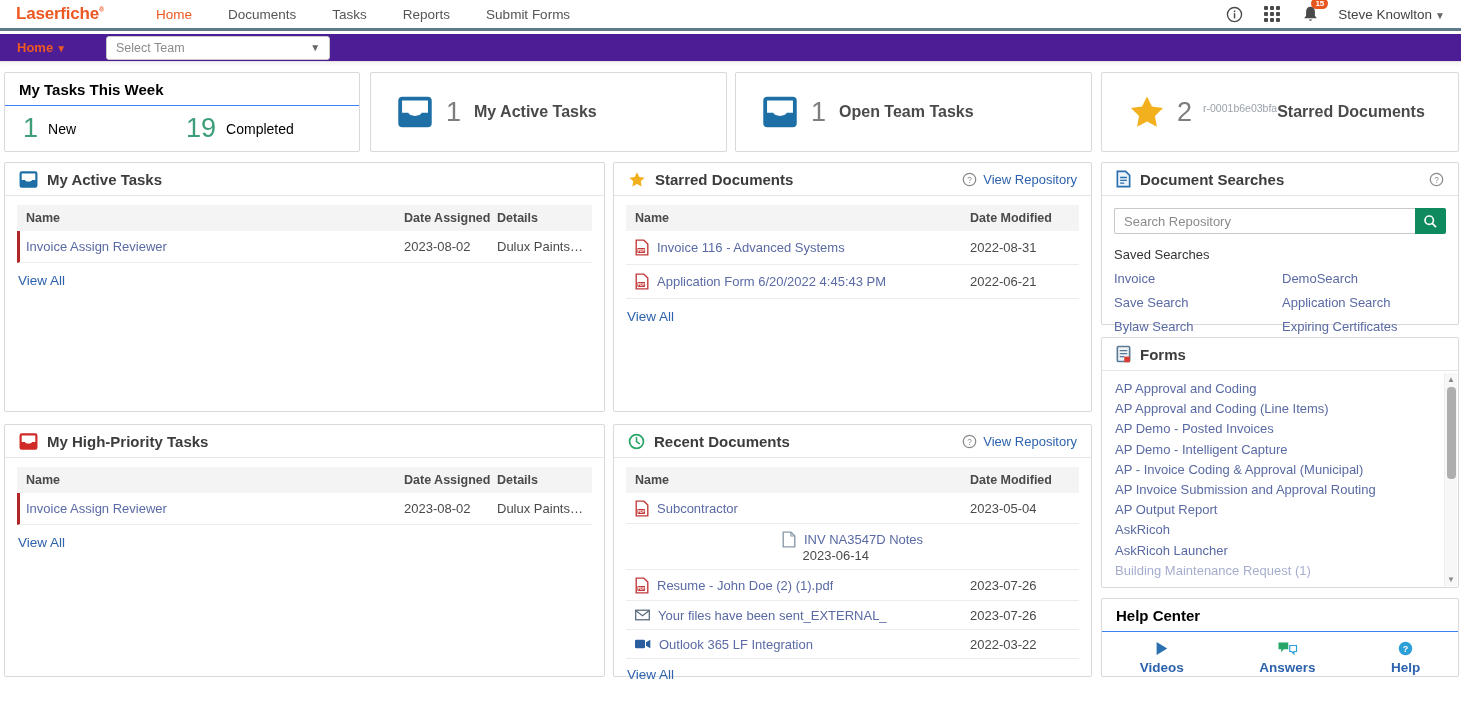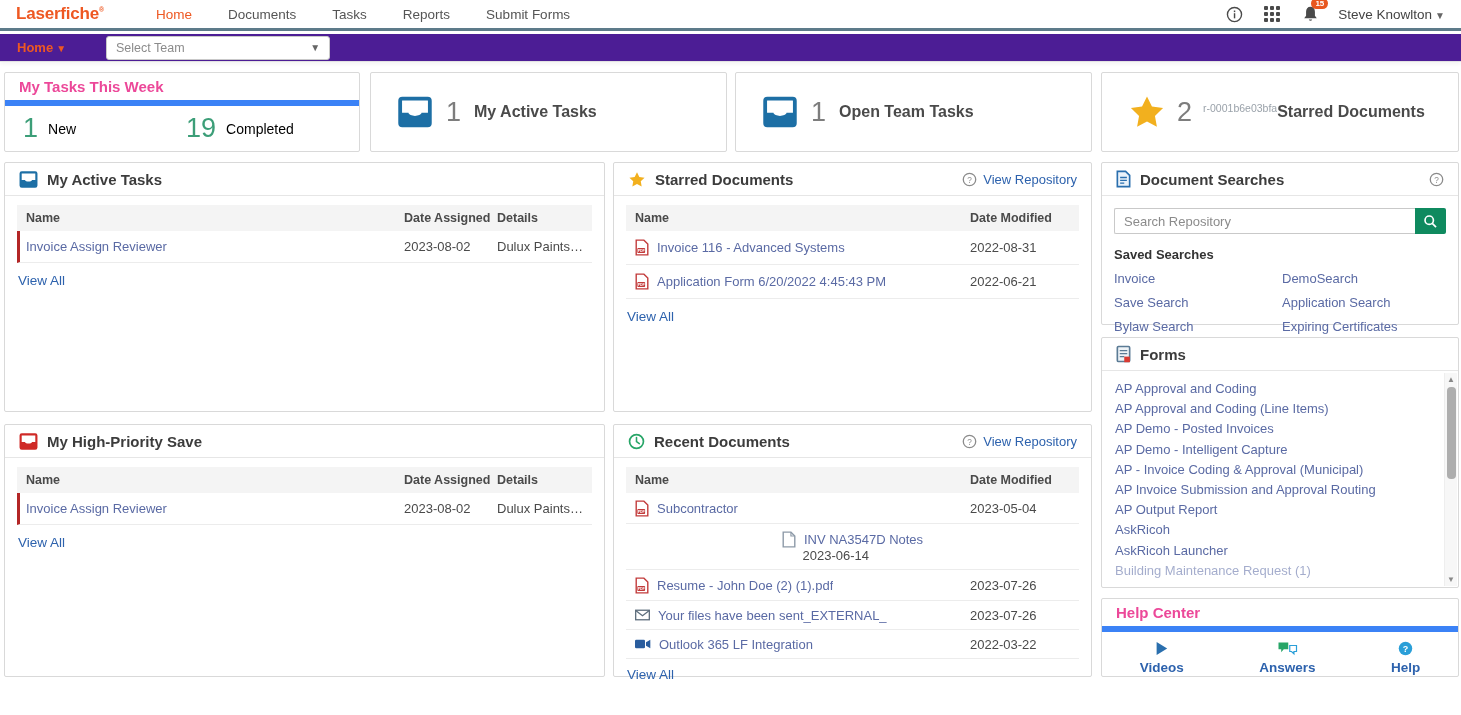--- a/index.html
+++ b/index.html
@@ -26,21 +26,21 @@
              border-bottom:1px solid #e3e3e3; box-shadow:0 2px 4px rgba(0,0,0,.05);
              display:flex; align-items:center; padding:0 17px; }
   .dash-sel { color:#ee5822; font-size:13px; font-weight:bold; cursor:pointer; }
   .team-select { margin-left:40px; width:224px; height:24px; border:1px solid #c9c9c9; border-radius:3px;
                  display:flex; align-items:center; padding:0 9px; cursor:pointer; background:#fff; }
   .team-select span.ph { color:#8b8b8b; font-size:12.5px; flex:1; }
 
   
   .card, .panel { position:absolute; background:#fff; border:1px solid #d9d9d9; border-radius:2px; }
   .card-title { height:33px; display:flex; align-items:center; padding:0 14px;
-                border-bottom:6px solid #3b82f6; font-size:15px; font-weight:bold; color:#ec4899; }
+                border-bottom:1px solid #3b82f6; font-size:15px; font-weight:bold; color:#000000; }
   .stats { display:flex; align-items:center; padding:0 18px; height:45px; gap:110px; }
   .stat { display:flex; align-items:center; gap:10px; }
   .stat .num { font-size:27px; color:#3c9e78; font-weight:400; }
   .stat .lbl { font-size:14px; color:#000000; }
 
   .summary-body { display:flex; align-items:center; height:100%; padding:0 26px; gap:13px; }
   .summary-body .count { font-size:27px; color:#7d7d7d; }
   .summary-body .slabel { font-size:16px; color:#4a4a4a; font-weight:bold; }
   .star-meta { display:flex; line-height:1.25; }
   .star-meta .repo { font-size:10.5px; color:#9aa2aa; }
@@ -65,21 +65,21 @@
   .doc-link { color:#5a6aa4; text-decoration:none; cursor:pointer; white-space:nowrap; overflow:hidden; text-overflow:ellipsis; }
   .task-link { color:#5a6aa4; text-decoration:none; cursor:pointer; }
 
   
   .search-row { display:flex; margin:12px 12px 0 12px; }
   .search-input { flex:1; height:26px; border:1px solid #c9c9c9; border-right:none; border-radius:2px 0 0 2px;
                   padding:0 9px; font-size:13px; color:#333; font-family:"Liberation Sans",sans-serif; }
   .search-input::placeholder { color:#8b8b8b; }
   .search-btn { width:31px; height:26px; background:#0f8a5f; border:none; border-radius:0 2px 2px 0;
                 display:flex; align-items:center; justify-content:center; cursor:pointer; }
-  .saved-label { margin:13px 12px 0 12px; font-size:13px; font-weight:bold; color:#333; }
+  .saved-label { margin:13px 12px 0 12px; font-size:13px; font-weight:normal; color:#333; }
   .saved-grid { display:grid; grid-template-columns:1fr 1fr; gap:9px 4px; margin:9px 12px 0 12px; font-size:13px; }
 
   
   .forms-list { position:relative; height:215px; overflow:hidden; padding:8px 26px 0 13px; }
   .forms-list a { display:block; font-size:13px; color:#5a6aa4; text-decoration:none; line-height:20.2px; cursor:pointer; white-space:nowrap; }
   .scrollbar { position:absolute; top:35px; right:1px; bottom:1px; width:13px; background:#f7f7f7; border-left:1px solid #eee; }
   .sb-arrow { height:13px; display:flex; align-items:center; justify-content:center; font-size:8px; color:#888; cursor:pointer; }
   .sb-arrow.down { position:absolute; bottom:0; left:0; right:0; }
   .sb-thumb { position:absolute; top:14px; left:2px; width:9px; height:92px; background:#aeaeae; border-radius:4px; cursor:grab; }
 
@@ -230,21 +230,21 @@
   </div>
 
   <div class="panel" style="left:4px; top:424px; width:601px; height:253px;">
     <div class="panel-head">
       <span>
         <svg width="19" height="17" viewBox="0 0 24 22">
             <rect x="1.8" y="1.8" width="20.4" height="18.4" rx="1.5" fill="#fff" stroke="#cf2a27" stroke-width="2.8"></rect>
             <path d="M1.8 11.6h5.7c.4 2.8 8.6 2.8 9 0h5.7v8.6H1.8z" fill="#cf2a27"></path>
           </svg>
       </span>
-      <span class="ptitle">My High-Priority Save</span>
+      <span class="ptitle">My High-Priority Tasks</span>
     </div>
     <div class="tbl">
       <div class="thead">
         <span class="c-name">Name</span>
         <span class="c-date">Date Assigned</span>
         <span class="c-det">Details</span>
       </div>
       <div class="trow task">
         <span class="c-name">
             <a class="task-link">Invoice Assign Reviewer</a>

